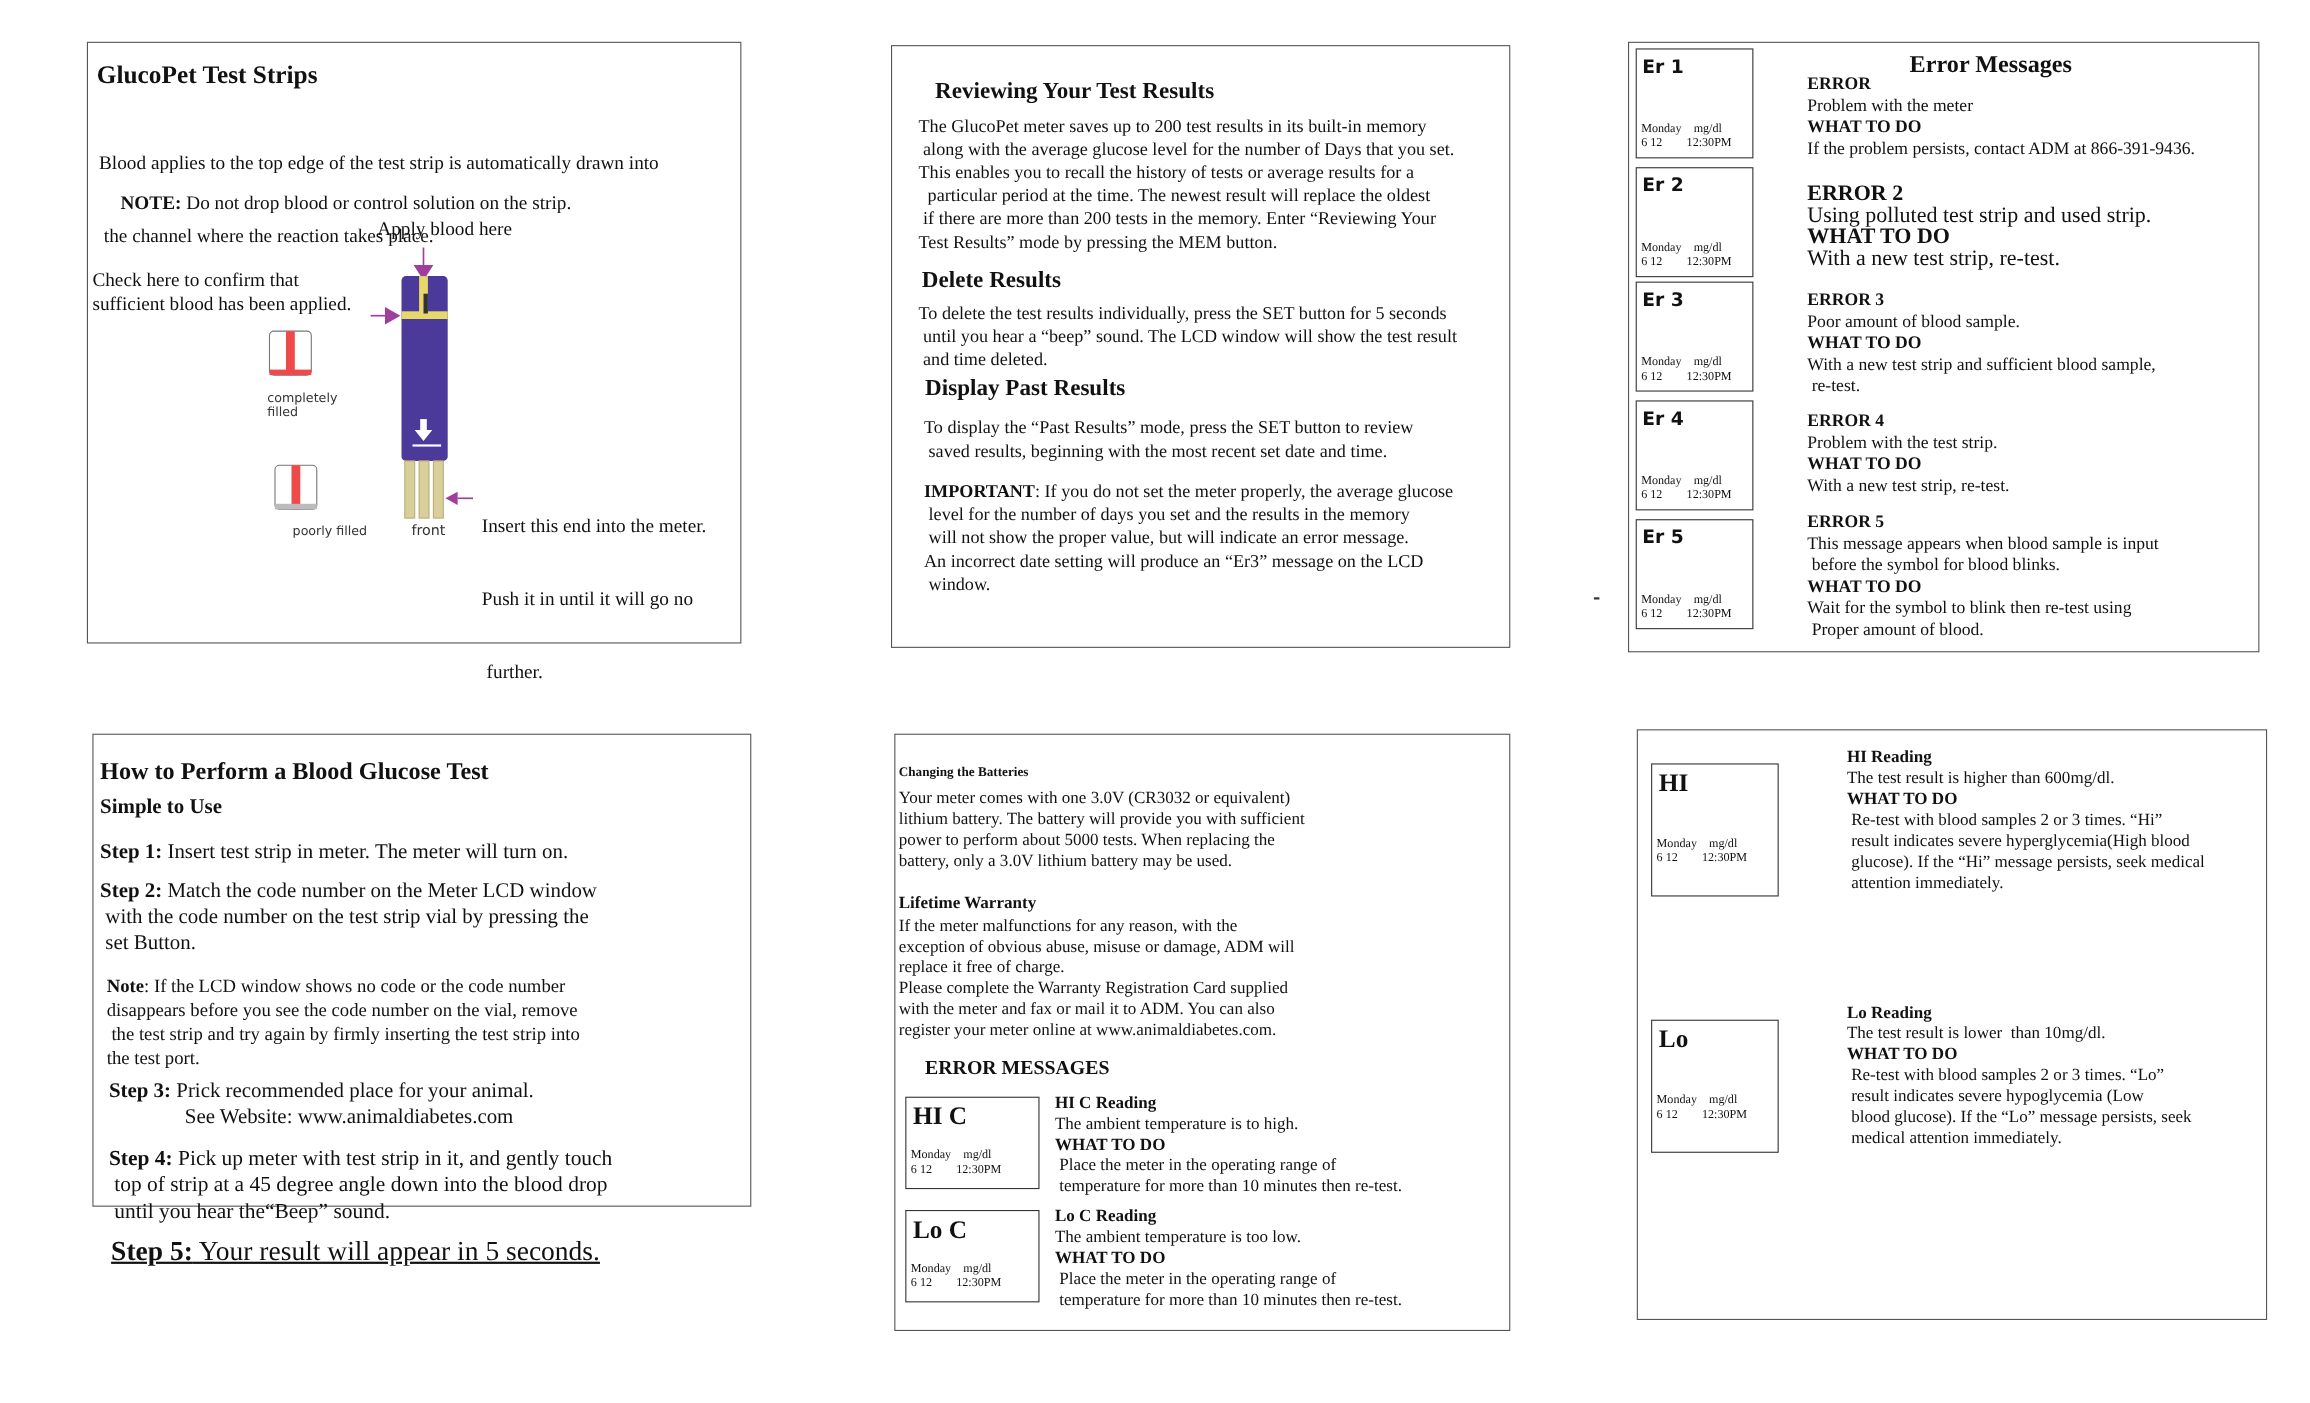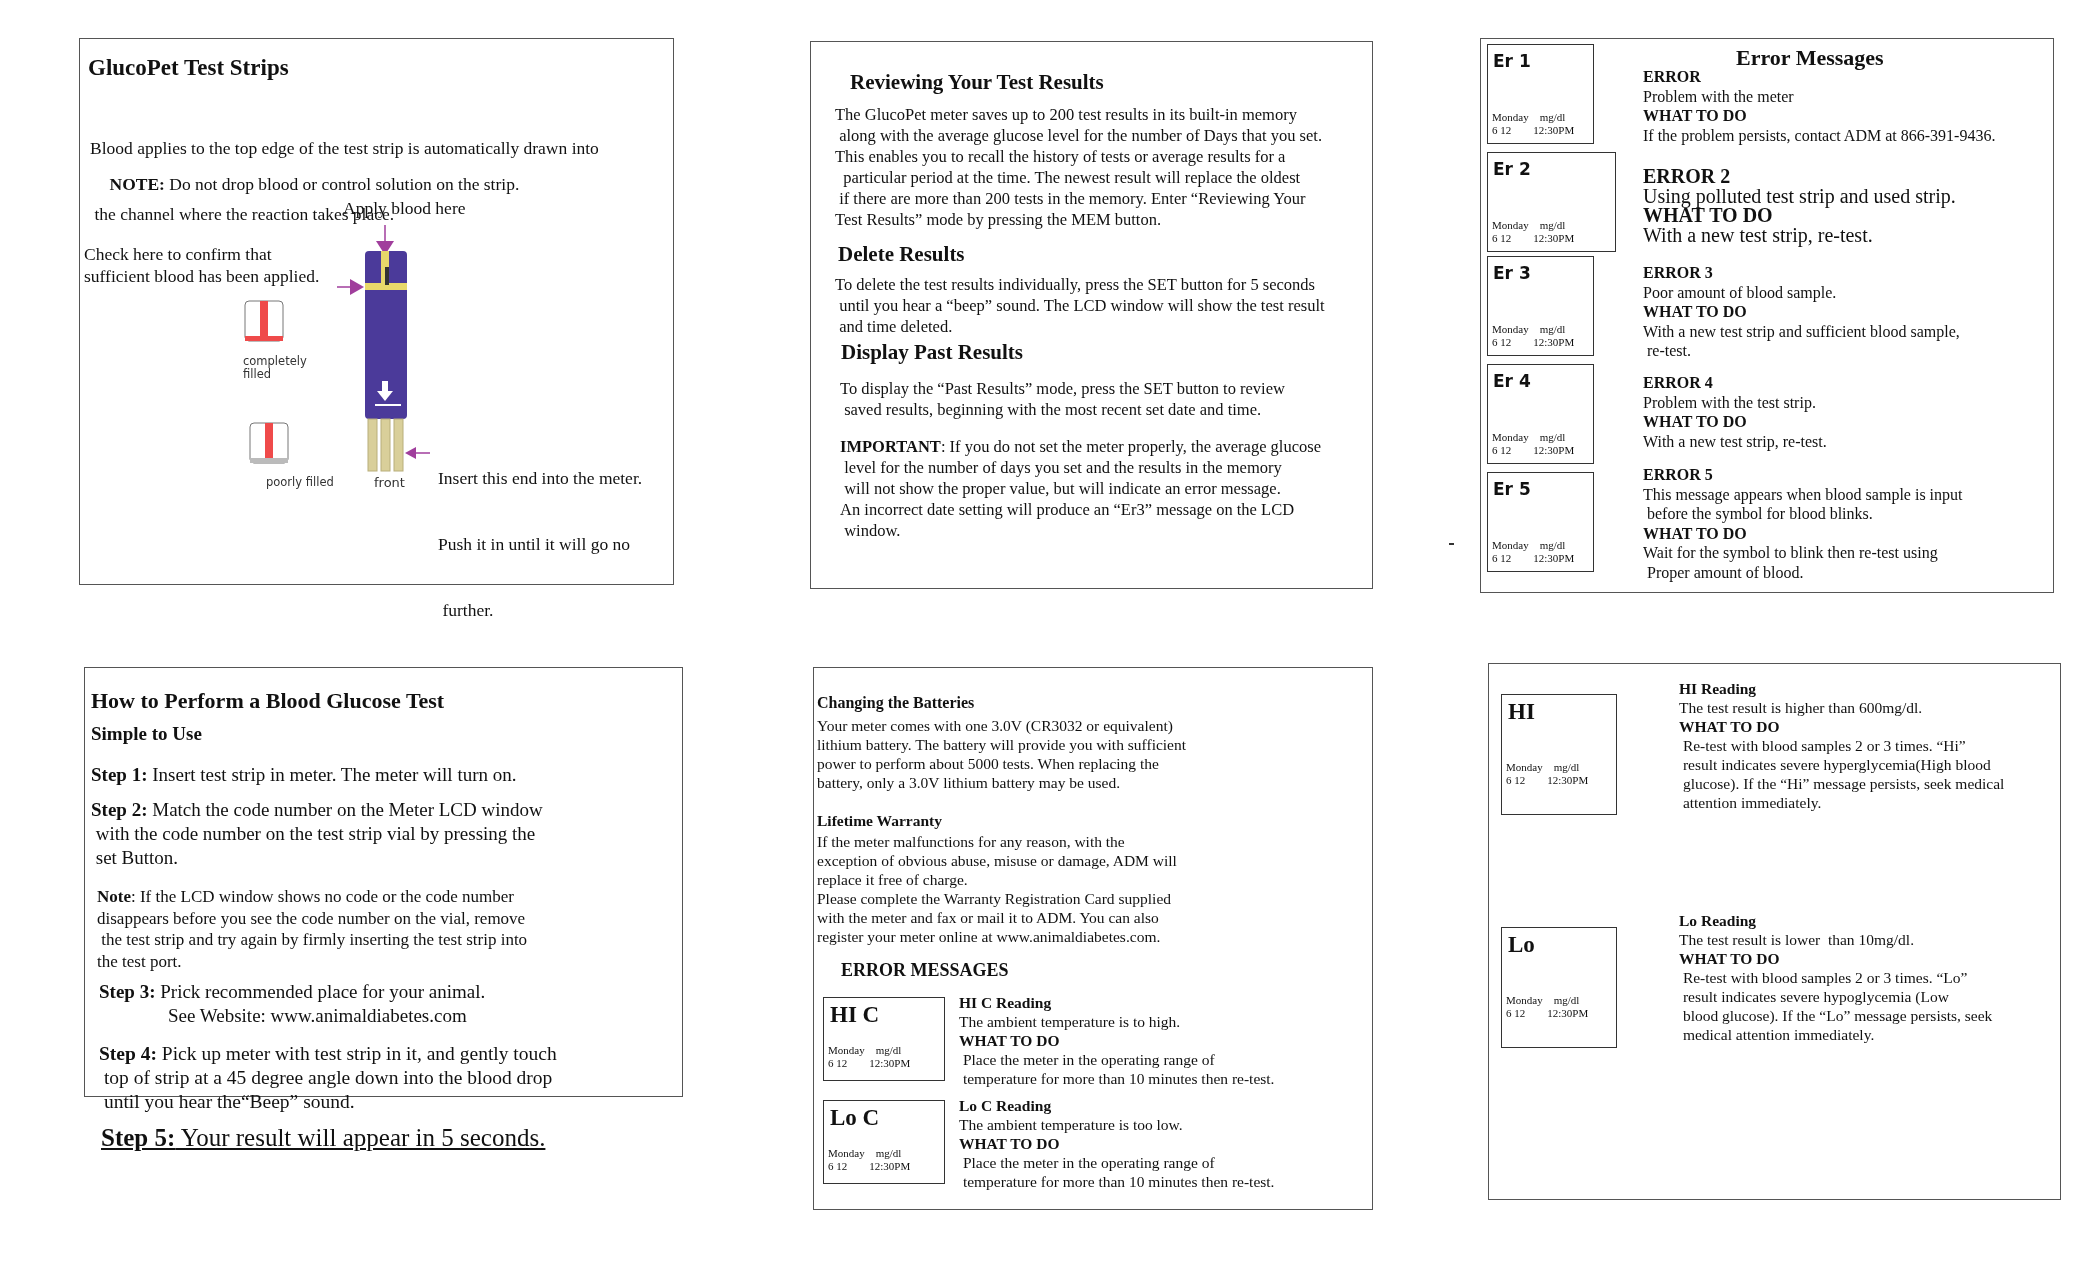--- a/index.html
+++ b/index.html
@@ -87,21 +87,21 @@
 </div>
 
 <div class="panel" style="left:1480px;top:38px;width:574px;height:555px;">
   <div class="abs h1" style="left:255px;top:6px;font-size:22px;">Error Messages</div>
   <div id="err-list">
       <div class="lcd" style="left: 6px; top: 5px; width: 107px; height: 100px;">
         <div class="code-sans">Er 1</div>
         <div class="meta" style="top: 66px;"><div>Monday    mg/dl</div><div>6 12        12:30PM</div></div>
       </div>
       <div class="abs pre" style="left: 162px; top: 28px; font-size: 16px; line-height: 19.5px;"><div class="b">ERROR</div><div>Problem with the meter</div><div class="b">WHAT TO DO</div><div>If the problem persists, contact ADM at 866-391-9436.</div></div>
-      <div class="lcd" style="left: 6px; top: 113px; width: 129px; height: 100px; text-decoration: underline;">
+      <div class="lcd" style="left: 6px; top: 113px; width: 107px; height: 100px; text-decoration: underline;">
         <div class="code-sans">Er 2</div>
         <div class="meta" style="top: 66px;"><div>Monday    mg/dl</div><div>6 12        12:30PM</div></div>
       </div>
       <div class="abs pre" style="left: 162px; top: 128px; font-size: 20px; line-height: 19.5px;"><div class="b">ERROR 2</div><div>Using polluted test strip and used strip.</div><div class="b">WHAT TO DO</div><div>With a new test strip, re-test.</div></div>
       <div class="lcd" style="left: 6px; top: 217px; width: 107px; height: 100px;">
         <div class="code-sans">Er 3</div>
         <div class="meta" style="top: 66px;"><div>Monday    mg/dl</div><div>6 12        12:30PM</div></div>
       </div>
       <div class="abs pre" style="left: 162px; top: 224px; font-size: 16px; line-height: 19.5px;"><div class="b">ERROR 3</div><div>Poor amount of blood sample.</div><div class="b">WHAT TO DO</div><div>With a new test strip and sufficient blood sample,</div><div> re-test.</div></div>
       <div class="lcd" style="left: 6px; top: 325px; width: 107px; height: 100px;">
@@ -125,21 +125,21 @@
       <div class="abs pre" style="left: 6px; top: 95px; font-size: 19px; line-height: 24px;"><div><span class="b">Step 1:</span><span> Insert test strip in meter. The meter will turn on.</span></div></div>
       <div class="abs pre" style="left: 6px; top: 130px; font-size: 19px; line-height: 24px;"><div><span class="b">Step 2:</span><span> Match the code number on the Meter LCD window</span></div><div> with the code number on the test strip vial by pressing the</div><div> set Button.</div></div>
       <div class="abs pre" style="left: 14px; top: 312px; font-size: 19px; line-height: 24px;"><div><span class="b">Step 3:</span><span> Prick recommended place for your animal.</span></div><div style="padding-left: 69px;">See Website: www.animaldiabetes.com</div></div>
       <div class="abs pre" style="left: 14px; top: 374px; font-size: 19.5px; line-height: 24px;"><div><span class="b">Step 4:</span><span> Pick up meter with test strip in it, and gently touch</span></div><div> top of strip at a 45 degree angle down into the blood drop</div><div> until you hear the“Beep” sound.</div></div>
       <div class="abs pre" style="left: 16px; top: 458px; font-size: 25px; line-height: 24px; text-decoration: underline;"><div><span class="b">Step 5:</span><span> Your result will appear in 5 seconds.</span></div></div>
       <div class="abs pre" style="left: 12px; top: 218px; font-size: 17px; line-height: 21.5px;"><div><span class="b">Note</span><span>: If the LCD window shows no code or the code number</span></div><div>disappears before you see the code number on the vial, remove</div><div> the test strip and try again by firmly inserting the test strip into</div><div>the test port.</div></div>
     </div>
 </div>
 
 <div class="panel" style="left:813px;top:667px;width:560px;height:543px;">
-  <div class="abs b" style="left:3px;top:26px;font-size:16px;">Changing the Batteries</div>
+  <div class="abs b" style="left:3px;top:26px;font-size:12px;">Changing the Batteries</div>
   <div class="abs pre" id="bat-body" style="left:3px;top:48px;font-size:15.5px;line-height:19px;"><div>Your meter comes with one 3.0V (CR3032 or equivalent)</div><div>lithium battery. The battery will provide you with sufficient</div><div>power to perform about 5000 tests. When replacing the</div><div>battery, only a 3.0V lithium battery may be used.</div></div>
   <div class="abs b" style="left:3px;top:144px;font-size:15.5px;">Lifetime Warranty</div>
   <div class="abs pre" id="war-body" style="left:3px;top:164px;font-size:15.5px;line-height:19px;"><div>If the meter malfunctions for any reason, with the</div><div>exception of obvious abuse, misuse or damage, ADM will</div><div>replace it free of charge.</div><div>Please complete the Warranty Registration Card supplied</div><div>with the meter and fax or mail it to ADM. You can also</div><div>register your meter online at www.animaldiabetes.com.</div></div>
   <div class="abs b" style="left:27px;top:292px;font-size:18px;">ERROR MESSAGES</div>
   <div id="bat-errs">
       <div class="lcd" style="left: 9px; top: 329px; width: 122px; height: 84px;">
         <div class="code-serif">HI C</div>
         <div class="meta" style="top: 46px;"><div>Monday    mg/dl</div><div>6 12        12:30PM</div></div>
       </div>
       <div class="abs pre" style="left: 145px; top: 325px; font-size: 15.5px; line-height: 19px;"><div class="b">HI C Reading</div><div>The ambient temperature is to high.</div><div class="b">WHAT TO DO</div><div> Place the meter in the operating range of</div><div> temperature for more than 10 minutes then re-test.</div></div>

